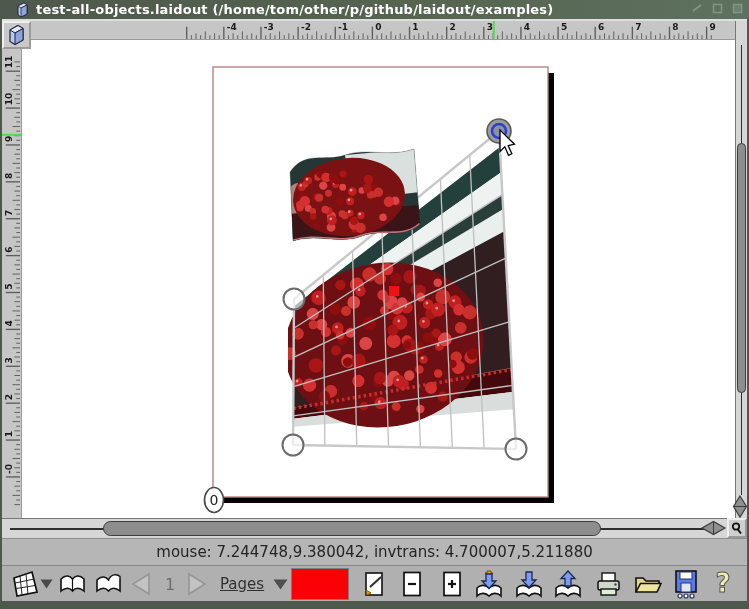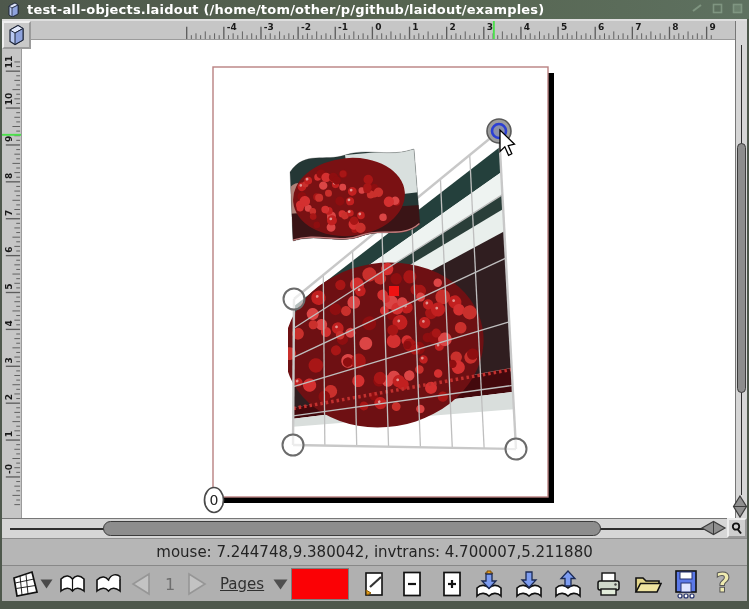--- a/index.html
+++ b/index.html
@@ -3,21 +3,21 @@
 <meta charset="utf-8">
 <style>
   * { margin:0; padding:0; box-sizing:border-box; }
   html,body { width:749px; height:609px; }
   body { font-family:"DejaVu Sans", sans-serif; overflow:hidden; background:#9a9a9a; }
   #window { position:relative; width:749px; height:609px; background:#c6c6c6; overflow:hidden; }
 
   
   #titlebar { position:absolute; left:0; top:0; width:749px; height:19px;
     background:linear-gradient(90deg,#4e584c 0%,#566450 55%,#5e7160 100%);
-    display:flex; align-items:center; gap:7px; padding-left:7px; }
+    display:flex; align-items:center; gap:7px; padding-left:16px; }
   #title-text { color:#ffffff; font-weight:bold; font-size:13px; letter-spacing:.2px; white-space:nowrap; }
   #win-buttons { position:absolute; right:6px; top:3px; display:flex; gap:9px; opacity:.45; }
   .seam { position:absolute; left:0; top:19px; width:749px; height:2px; background:#dedede; }
   .edge-l { position:absolute; left:0; top:19px; width:2px; height:590px; background:#4e584c; }
   .edge-r { position:absolute; right:0; top:19px; width:2px; height:590px; background:#4e584c; }
   .edge-b { position:absolute; left:0; top:601px; width:749px; height:8px; background:#4e584c; }
 
   
   #ruler-top { position:absolute; left:31px; top:21px; width:704px; height:19px; background:#c6c6c6; border-bottom:1px solid #9b9b9b; }
   #ruler-left { position:absolute; left:2px; top:49px; width:20px; height:469px; background:#c6c6c6; border-right:1px solid #9b9b9b; }

